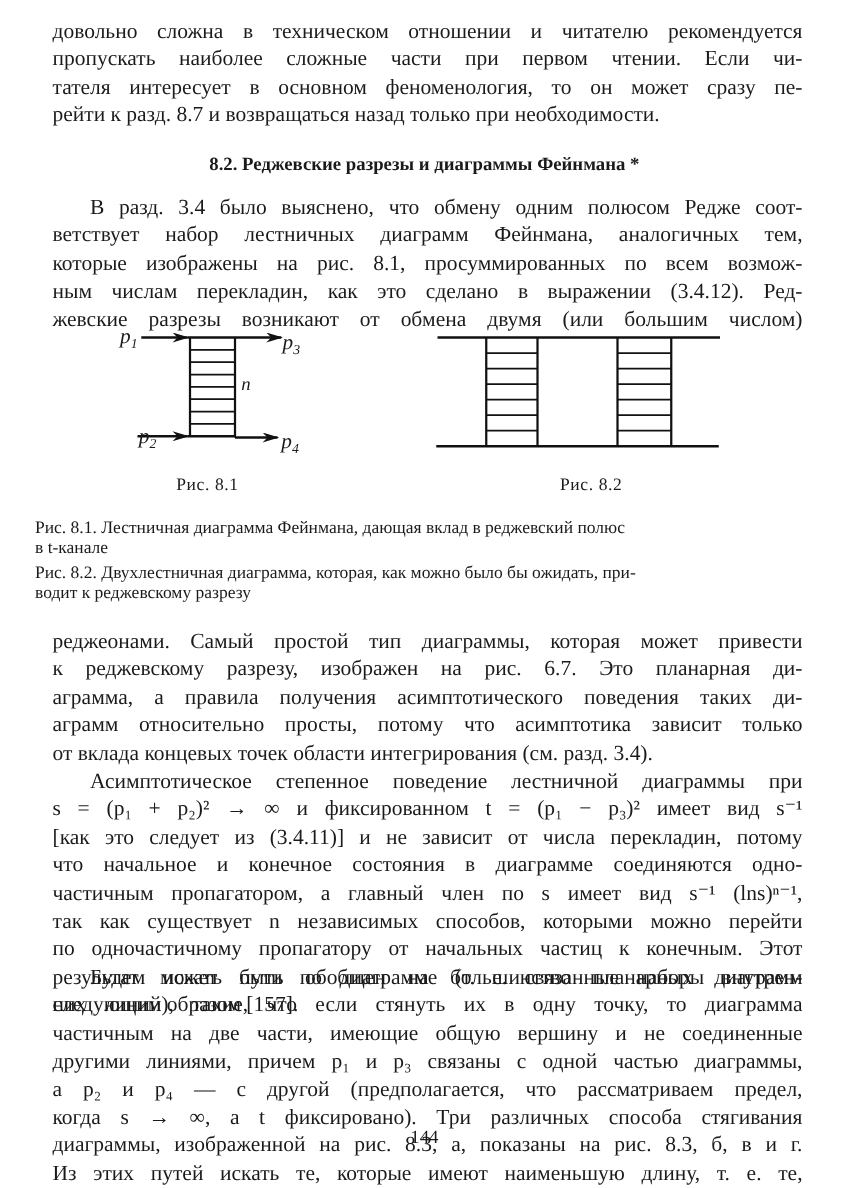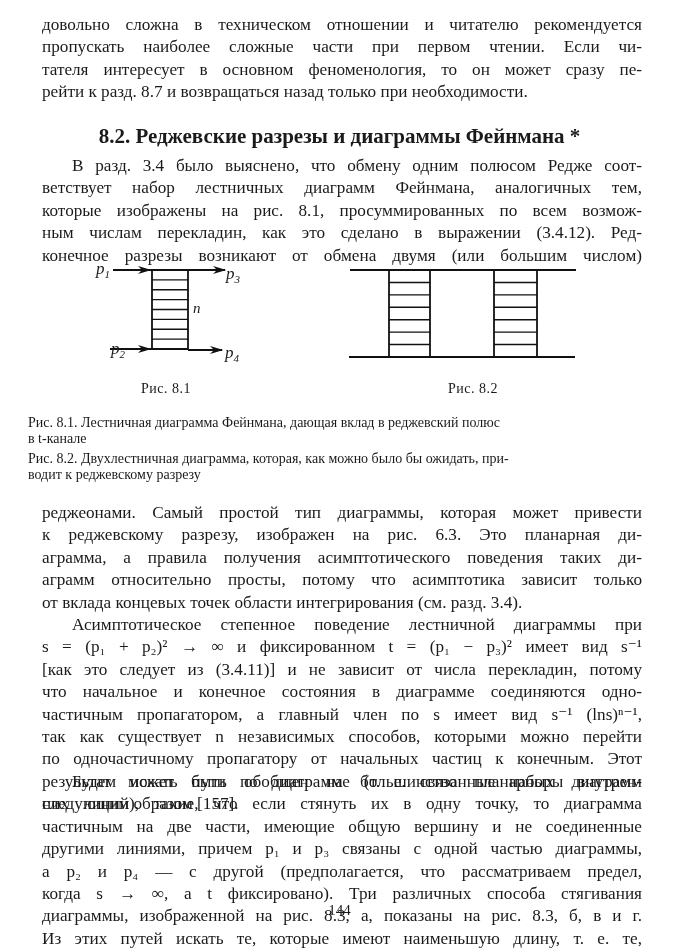--- a/index.html
+++ b/index.html
@@ -4,21 +4,21 @@
 <style>
   html, body { margin: 0; padding: 0; }
   body {
     width: 679px; height: 950px; background: #ffffff; position: relative; overflow: hidden;
     font-family: "Liberation Serif", "DejaVu Serif", serif; color: #1a1a1a;
   }
   .p { position: absolute; left: 42px; width: 600px; font-size: 17.2px; line-height: 22.4px; text-align: justify; }
   .line { display: block; white-space: nowrap; text-align-last: justify; text-align: justify; height: 22.4px; }
   .line.last { text-align-last: left; }
   .indent { padding-left: 30px; }
-  .heading { position: absolute; left: 0; width: 679px; top: 124px; text-align: center; font-weight: bold; font-size: 21px; }
+  .heading { position: absolute; left: 0; width: 679px; top: 124px; text-align: center; font-weight: bold; font-size: 15px; }
   .cap { position: absolute; left: 28px; width: 600px; font-size: 14px; line-height: 16px; text-align: left; }
   .figlabel { position: absolute; font-size: 14px; letter-spacing: 0.5px; }
   .pagenum { position: absolute; left: 0; width: 679px; top: 902px; text-align: center; font-size: 15px; }
   svg { position: absolute; left: 0; top: 0; }
 </style>
 </head>
 <body>
 
 <div class="p" style="top:14px;">
   <span class="line">довольно сложна в техническом отношении и читателю рекомендуется</span>
@@ -27,21 +27,21 @@
   <span class="line last">рейти к разд. 8.7 и возвращаться назад только при необходимости.</span>
 </div>
 
 <div class="heading">8.2. Реджевские разрезы и диаграммы Фейнмана *</div>
 
 <div class="p" style="top:155px;">
   <span class="line indent">В разд. 3.4 было выяснено, что обмену одним полюсом Редже соот-</span>
   <span class="line">ветствует набор лестничных диаграмм Фейнмана, аналогичных тем,</span>
   <span class="line">которые изображены на рис. 8.1, просуммированных по всем возмож-</span>
   <span class="line">ным числам перекладин, как это сделано в выражении (3.4.12). Ред-</span>
-  <span class="line">конечное разрезы возникают от обмена двумя (или большим числом)</span>
+  <span class="line">жевские разрезы возникают от обмена двумя (или большим числом)</span>
 </div>
 
 <svg width="679" height="950">
   <defs>
     <marker id="arr" viewBox="0 0 10 6" refX="9" refY="3" markerWidth="14" markerHeight="8" orient="auto" markerUnits="userSpaceOnUse">
       <path d="M0,0 L10,3 L0,6 L3,3 Z" fill="#111"></path>
     </marker>
   </defs>
 
   <g id="fig1" stroke="#111" fill="none">
@@ -101,21 +101,21 @@
   <div>Рис. 8.1. Лестничная диаграмма Фейнмана, дающая вклад в реджевский полюс</div>
   <div>в t-канале</div>
 </div>
 <div class="cap" style="top:451px;">
   <div>Рис. 8.2. Двухлестничная диаграмма, которая, как можно было бы ожидать, при-</div>
   <div>водит к реджевскому разрезу</div>
 </div>
 
 <div class="p" style="top:502px;">
   <span class="line">реджеонами. Самый простой тип диаграммы, которая может привести</span>
-  <span class="line">к реджевскому разрезу, изображен на рис. 6.3. Это планарная ди-</span>
+  <span class="line">к реджевскому разрезу, изображен на рис. 6.7. Это планарная ди-</span>
   <span class="line">аграмма, а правила получения асимптотического поведения таких ди-</span>
   <span class="line">аграмм относительно просты, потому что асимптотика зависит только</span>
   <span class="line last">от вклада концевых точек области интегрирования (см. разд. 3.4).</span>
 </div>
 
 <div class="p" style="top:614px;">
   <span class="line indent">Асимптотическое степенное поведение лестничной диаграммы при</span>
   <span class="line">s = (p₁ + p₂)² → ∞ и фиксированном t = (p₁ − p₃)² имеет вид s⁻¹</span>
   <span class="line">[как это следует из (3.4.11)] и не зависит от числа перекладин, потому</span>
   <span class="line">что начальное и конечное состояния в диаграмме соединяются одно-</span>

